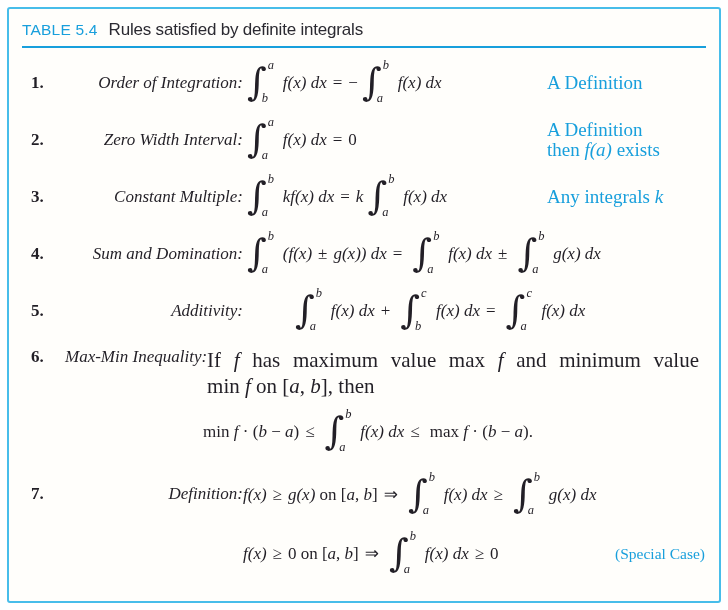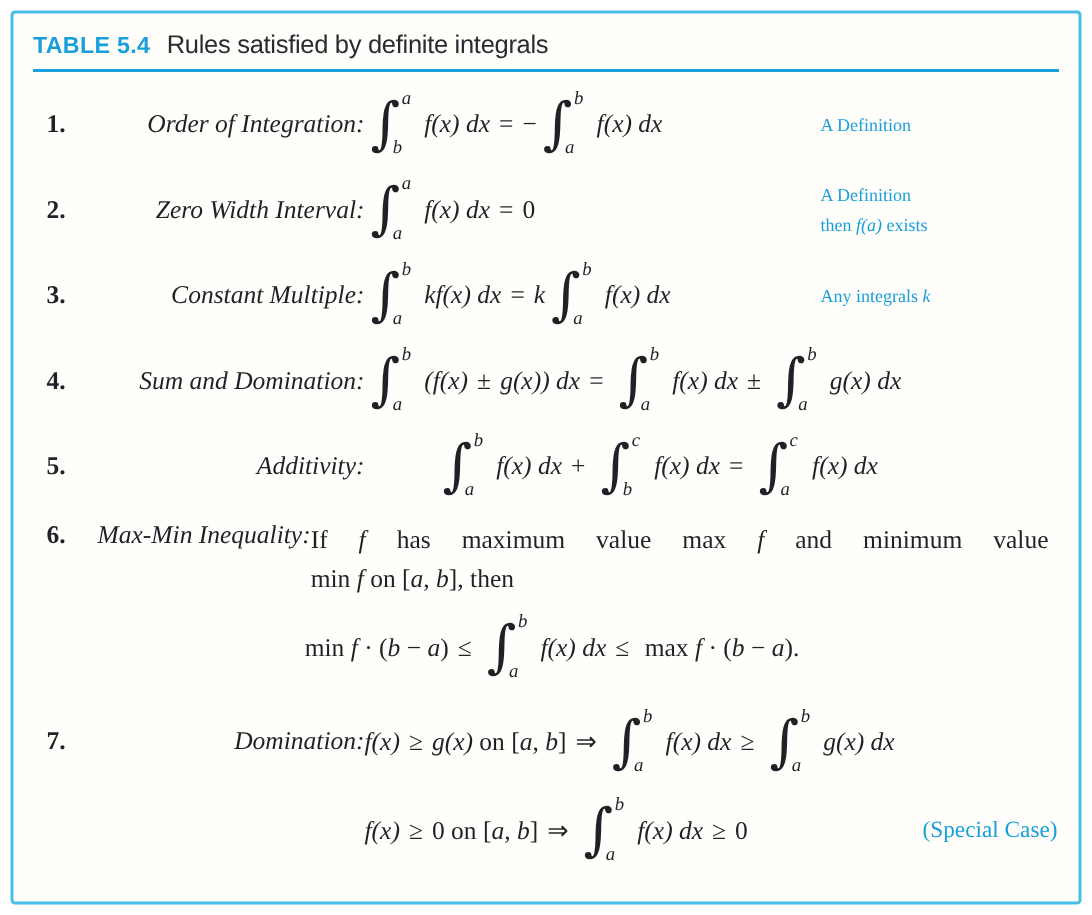--- a/index.html
+++ b/index.html
@@ -15,49 +15,49 @@
   }
   .table-box{
     position:absolute;left:7px;top:7px;right:7px;bottom:7px;
     border:2px solid var(--border);border-radius:3px;
     background:#fffefb;box-sizing:border-box;overflow:hidden;
   }
   .header{
     padding:11px 20px 0 13px;display:flex;align-items:baseline;gap:11px;
     font-family:"Liberation Sans", sans-serif;
   }
-  .table-label{color:var(--accent);font-weight:bold;font-size:15.5px;letter-spacing:.2px;}
+  .table-label{color:var(--accent);font-weight:normal;font-size:15.5px;letter-spacing:.2px;}
   .table-title{color:var(--title);font-size:17px;letter-spacing:-.2px;text-align:center;}
   .header-rule{border-bottom:2px solid var(--accent);margin:6px 13px 0 13px;}
 
   .rows{padding:6px 14px 0 22px;}
   .rule-row{display:flex;align-items:center;min-height:57px;}
   .num{width:34px;flex:none;font-weight:bold;font-size:17px;}
   .rule-name{width:178px;flex:none;font-style:italic;font-size:17px;text-align:right;}
   .formula{flex:1;display:flex;align-items:center;font-size:17px;white-space:pre;}
   .row-5 .formula{margin-left:48px;}
-  .note{width:158px;flex:none;color:var(--accent);font-size:12px;line-height:20px;}
+  .note{width:158px;flex:none;color:var(--accent);font-size:19px;line-height:20px;}
   .note .tk-it{font-style:italic;}
 
   
   .tk-it{font-style:italic;}
   .tk-rm{font-style:normal;}
   .tk-op{font-style:normal;margin:0 6px;}
 
   
   .integral{display:inline-flex;height:46px;margin:0 2px 0 4px;position:relative;flex:none;}
   .int-sign{font-family:"DejaVu Serif",serif;font-size:38px;line-height:44px;font-style:normal;}
   .int-lims{position:relative;width:14px;}
   .int-sup{position:absolute;top:-2px;left:1px;font-size:12.5px;font-style:italic;}
   .int-sub{position:absolute;bottom:0;left:-5px;font-size:12.5px;font-style:italic;}
 
   
   .rule-row.row6{align-items:flex-start;min-height:auto;padding-top:8px;}
   .row6 .rule-name{width:auto;margin-right:0;}
-  .intro-block{flex:1;font-size:17px;line-height:26px;padding-right:6px;}
+  .intro-block{flex:1;font-size:21px;line-height:26px;padding-right:6px;}
   .intro-line1{text-align:justify;text-align-last:justify;}
   .centered-formula{
     display:flex;justify-content:center;align-items:center;
     min-height:66px;font-size:17px;white-space:pre;
   }
 
   
   .rule-row.row7{align-items:flex-start;min-height:auto;}
   .row7 .num,.row7 .rule-name{margin-top:19px;}
   .row7-body{flex:1;}
@@ -122,21 +122,21 @@
       <span class="rule-name">Max-Min Inequality:</span>
       <div class="intro-block">
         <div class="intro-line1"><span class="tk-rm">If </span><span class="tk-it">f</span><span class="tk-rm"> has maximum value max </span><span class="tk-it">f</span><span class="tk-rm"> and minimum value</span></div>
         <div class="intro-line2"><span class="tk-rm">min </span><span class="tk-it">f</span><span class="tk-rm"> on [</span><span class="tk-it">a</span><span class="tk-rm">, </span><span class="tk-it">b</span><span class="tk-rm">], then</span></div>
       </div>
     </div>
     <div class="centered-formula"><span class="tk-rm">min </span><span class="tk-it">f</span><span class="tk-rm"> · (</span><span class="tk-it">b</span><span class="tk-rm"> − </span><span class="tk-it">a</span><span class="tk-rm">)</span><span class="tk-op">≤</span><span class="integral"><span class="int-sign">∫</span><span class="int-lims"><span class="int-sup">b</span><span class="int-sub">a</span></span></span><span class="tk-it">f(x) dx</span><span class="tk-op">≤</span><span class="tk-rm"> max </span><span class="tk-it">f</span><span class="tk-rm"> · (</span><span class="tk-it">b</span><span class="tk-rm"> − </span><span class="tk-it">a</span><span class="tk-rm">).</span></div>
 
     <div class="rule-row row7">
       <span class="num">7.</span>
-      <span class="rule-name">Domination:</span>
+      <span class="rule-name">Definition:</span>
       <div class="row7-body">
         <div class="formula-line"><span class="tk-it">f(x)</span><span class="tk-op">≥</span><span class="tk-it">g(x)</span><span class="tk-rm"> on [</span><span class="tk-it">a</span><span class="tk-rm">, </span><span class="tk-it">b</span><span class="tk-rm">]</span><span class="tk-op">⇒</span><span class="integral"><span class="int-sign">∫</span><span class="int-lims"><span class="int-sup">b</span><span class="int-sub">a</span></span></span><span class="tk-it">f(x) dx</span><span class="tk-op">≥</span><span class="integral"><span class="int-sign">∫</span><span class="int-lims"><span class="int-sup">b</span><span class="int-sub">a</span></span></span><span class="tk-it">g(x) dx</span></div>
         <div class="formula-line">
           <span class="formula"><span class="tk-it">f(x)</span><span class="tk-op">≥</span><span class="tk-rm">0 on [</span><span class="tk-it">a</span><span class="tk-rm">, </span><span class="tk-it">b</span><span class="tk-rm">]</span><span class="tk-op">⇒</span><span class="integral"><span class="int-sign">∫</span><span class="int-lims"><span class="int-sup">b</span><span class="int-sub">a</span></span></span><span class="tk-it">f(x) dx</span><span class="tk-op">≥</span><span class="tk-rm">0</span></span>
           <span class="inline-note"><span class="tk-rm">(Special Case)</span></span>
         </div>
       </div>
     </div>
 
   </div>

